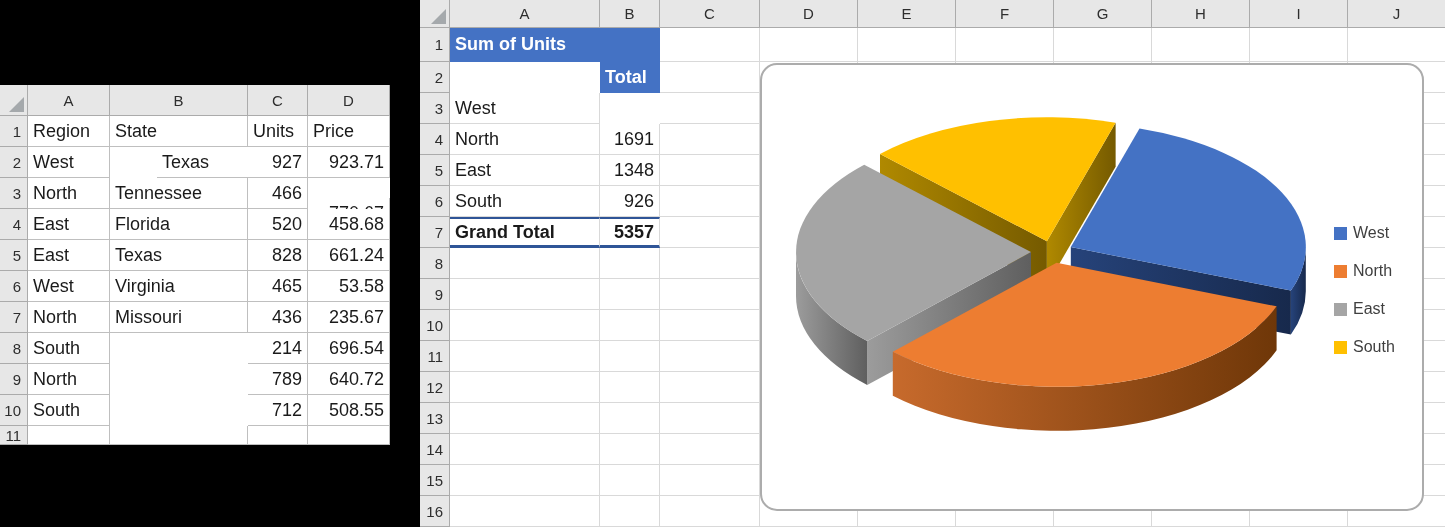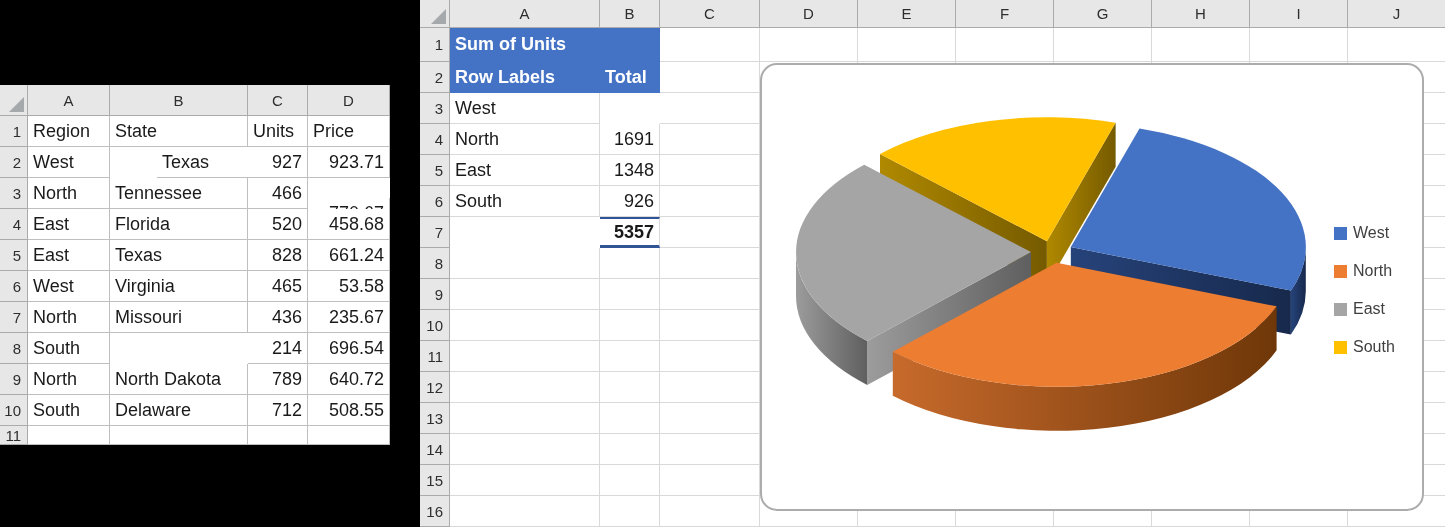--- a/index.html
+++ b/index.html
@@ -76,26 +76,24 @@
       <div class="cell" style="left: 28px; top: 217px; width: 82px; height: 31px;">North</div>
       <div class="cell" style="left: 110px; top: 217px; width: 138px; height: 31px;">Missouri</div>
       <div class="cell num" style="left: 248px; top: 217px; width: 60px; height: 31px;">436</div>
       <div class="cell num" style="left: 308px; top: 217px; width: 82px; height: 31px;">235.67</div>
       <div class="cell rowhdr" style="left: 0px; top: 248px; width: 28px; height: 31px;">8</div>
       <div class="cell" style="left: 28px; top: 248px; width: 82px; height: 31px;">South</div>
       <div class="cell num" style="left: 248px; top: 248px; width: 60px; height: 31px;">214</div>
       <div class="cell num" style="left: 308px; top: 248px; width: 82px; height: 31px;">696.54</div>
       <div class="cell rowhdr" style="left: 0px; top: 279px; width: 28px; height: 31px;">9</div>
       <div class="cell" style="left: 28px; top: 279px; width: 82px; height: 31px;">North</div>
-      <div class="cell" style="left: 110px; top: 279px; width: 138px; height: 31px;">North Dakota</div>
       <div class="cell num" style="left: 248px; top: 279px; width: 60px; height: 31px;">789</div>
       <div class="cell num" style="left: 308px; top: 279px; width: 82px; height: 31px;">640.72</div>
       <div class="cell rowhdr" style="left: 0px; top: 310px; width: 28px; height: 31px;">10</div>
       <div class="cell" style="left: 28px; top: 310px; width: 82px; height: 31px;">South</div>
-      <div class="cell" style="left: 110px; top: 310px; width: 138px; height: 31px;">Delaware</div>
       <div class="cell num" style="left: 248px; top: 310px; width: 60px; height: 31px;">712</div>
       <div class="cell num" style="left: 308px; top: 310px; width: 82px; height: 31px;">508.55</div>
       <div class="cell rowhdr" style="left: 0px; top: 341px; width: 28px; height: 19px;">11</div>
       <div class="cell" style="left: 28px; top: 341px; width: 82px; height: 19px;"></div>
       <div class="cell" style="left: 110px; top: 341px; width: 138px; height: 19px;"></div>
       <div class="cell num" style="left: 248px; top: 341px; width: 60px; height: 19px;"></div>
       <div class="cell num" style="left: 308px; top: 341px; width: 82px; height: 19px;"></div>
     </section>
   <section class="sheet" id="rightSheet">
       <div class="cell cornerhdr" style="left: 0px; top: 0px; width: 30px; height: 28px;">
@@ -116,21 +114,20 @@
       <div class="cell pvt-blue" style="left: 180px; top: 28px; width: 60px; height: 34px;"></div>
       <div class="cell" style="left: 240px; top: 28px; width: 100px; height: 34px;"></div>
       <div class="cell" style="left: 340px; top: 28px; width: 98px; height: 34px;"></div>
       <div class="cell" style="left: 438px; top: 28px; width: 98px; height: 34px;"></div>
       <div class="cell" style="left: 536px; top: 28px; width: 98px; height: 34px;"></div>
       <div class="cell" style="left: 634px; top: 28px; width: 98px; height: 34px;"></div>
       <div class="cell" style="left: 732px; top: 28px; width: 98px; height: 34px;"></div>
       <div class="cell" style="left: 830px; top: 28px; width: 98px; height: 34px;"></div>
       <div class="cell" style="left: 928px; top: 28px; width: 98px; height: 34px;"></div>
       <div class="cell rowhdr" style="left: 0px; top: 62px; width: 30px; height: 31px;">2</div>
-      <div class="cell pvt-blue" style="left: 30px; top: 62px; width: 150px; height: 31px;">Row Labels</div>
       <div class="cell pvt-blue" style="left: 180px; top: 62px; width: 60px; height: 31px;">Total</div>
       <div class="cell" style="left: 240px; top: 62px; width: 100px; height: 31px;"></div>
       <div class="cell" style="left: 340px; top: 62px; width: 98px; height: 31px;"></div>
       <div class="cell" style="left: 438px; top: 62px; width: 98px; height: 31px;"></div>
       <div class="cell" style="left: 536px; top: 62px; width: 98px; height: 31px;"></div>
       <div class="cell" style="left: 634px; top: 62px; width: 98px; height: 31px;"></div>
       <div class="cell" style="left: 732px; top: 62px; width: 98px; height: 31px;"></div>
       <div class="cell" style="left: 830px; top: 62px; width: 98px; height: 31px;"></div>
       <div class="cell" style="left: 928px; top: 62px; width: 98px; height: 31px;"></div>
       <div class="cell rowhdr" style="left: 0px; top: 93px; width: 30px; height: 31px;">3</div>
@@ -171,20 +168,21 @@
       <div class="cell num" style="left: 180px; top: 186px; width: 60px; height: 31px;">926</div>
       <div class="cell" style="left: 240px; top: 186px; width: 100px; height: 31px;"></div>
       <div class="cell" style="left: 340px; top: 186px; width: 98px; height: 31px;"></div>
       <div class="cell" style="left: 438px; top: 186px; width: 98px; height: 31px;"></div>
       <div class="cell" style="left: 536px; top: 186px; width: 98px; height: 31px;"></div>
       <div class="cell" style="left: 634px; top: 186px; width: 98px; height: 31px;"></div>
       <div class="cell" style="left: 732px; top: 186px; width: 98px; height: 31px;"></div>
       <div class="cell" style="left: 830px; top: 186px; width: 98px; height: 31px;"></div>
       <div class="cell" style="left: 928px; top: 186px; width: 98px; height: 31px;"></div>
       <div class="cell rowhdr" style="left: 0px; top: 217px; width: 30px; height: 31px;">7</div>
+      <div class="cell gt" style="left: 30px; top: 217px; width: 150px; height: 31px;">Grand Total</div>
       <div class="cell gt num" style="left: 180px; top: 217px; width: 60px; height: 31px;">5357</div>
       <div class="cell" style="left: 240px; top: 217px; width: 100px; height: 31px;"></div>
       <div class="cell" style="left: 340px; top: 217px; width: 98px; height: 31px;"></div>
       <div class="cell" style="left: 438px; top: 217px; width: 98px; height: 31px;"></div>
       <div class="cell" style="left: 536px; top: 217px; width: 98px; height: 31px;"></div>
       <div class="cell" style="left: 634px; top: 217px; width: 98px; height: 31px;"></div>
       <div class="cell" style="left: 732px; top: 217px; width: 98px; height: 31px;"></div>
       <div class="cell" style="left: 830px; top: 217px; width: 98px; height: 31px;"></div>
       <div class="cell" style="left: 928px; top: 217px; width: 98px; height: 31px;"></div>
       <div class="cell rowhdr" style="left: 0px; top: 248px; width: 30px; height: 31px;">8</div>

